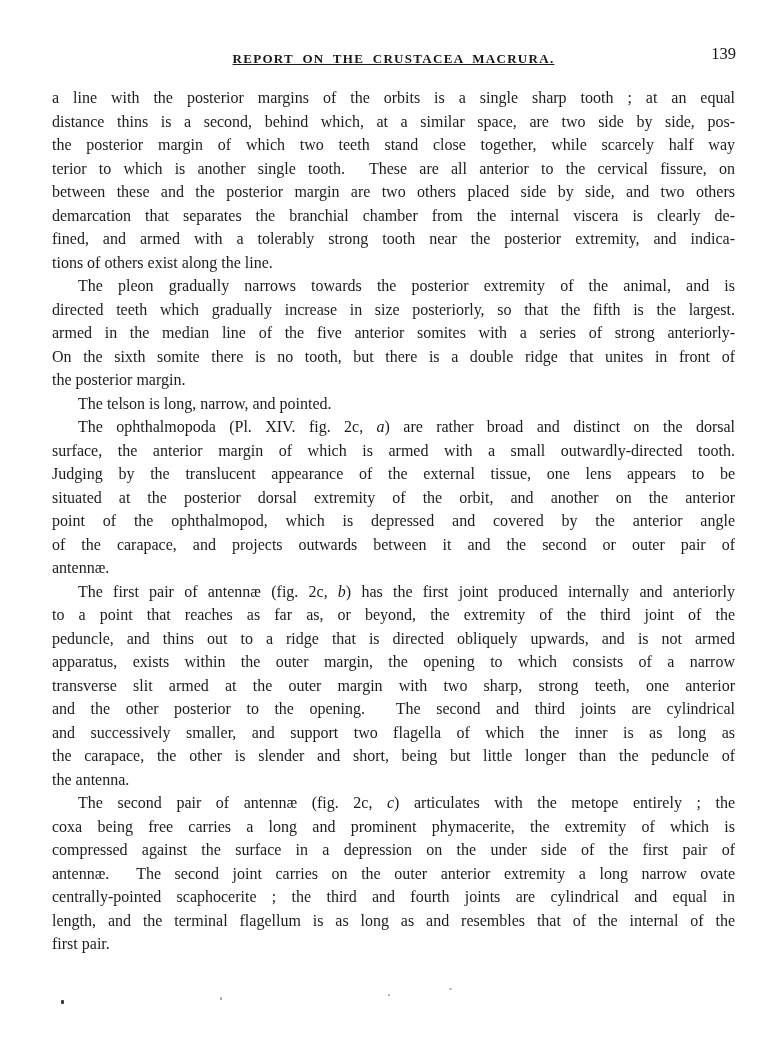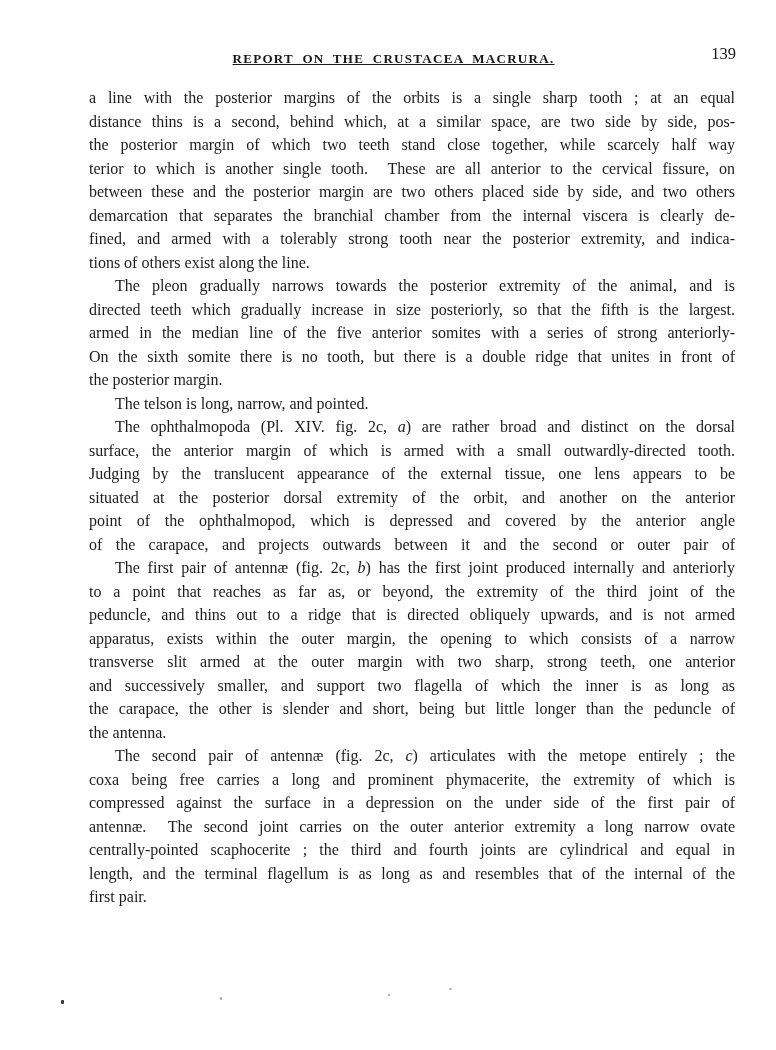--- a/index.html
+++ b/index.html
@@ -49,21 +49,20 @@
     line-height: 23.5px;
   }
   .para { margin: 0; padding: 0; }
   .line {
     height: 23.5px;
     line-height: 23.5px;
     text-align: justify;
     text-align-last: justify;
     overflow: hidden;
     white-space: normal;
-    margin-left: 37px;
   }
   .line.last { text-align-last: left; }
   .line.indent { text-indent: 26px; }
   .line i { font-style: italic; }
   .speck {
     position: absolute;
     background: #9a9a9a;
     border-radius: 50%;
   }
   .speck.s1 { left: 61px;  top: 1000px; width: 3px; height: 4px; background: #3a3a3a; border-radius: 1px; }
@@ -101,27 +100,29 @@
       <div class="para">
         <div class="line last indent">The telson is long, narrow, and pointed.</div>
       </div>
       <div class="para">
         <div class="line indent">The ophthalmopoda (Pl. XIV. fig. 2c, <i>a</i>) are rather broad and distinct on the dorsal</div>
         <div class="line">surface, the anterior margin of which is armed with a small outwardly-directed tooth.</div>
         <div class="line">Judging by the translucent appearance of the external tissue, one lens appears to be</div>
         <div class="line">situated at the posterior dorsal extremity of the orbit, and another on the anterior</div>
         <div class="line">point of the ophthalmopod, which is depressed and covered by the anterior angle</div>
         <div class="line">of the carapace, and projects outwards between it and the second or outer pair of</div>
+        <div class="line last">antennæ.</div>
       </div>
       <div class="para">
         <div class="line indent">The first pair of antennæ (fig. 2c, <i>b</i>) has the first joint produced internally and anteriorly</div>
         <div class="line">to a point that reaches as far as, or beyond, the extremity of the third joint of the</div>
         <div class="line">peduncle, and thins out to a ridge that is directed obliquely upwards, and is not armed</div>
         <div class="line">apparatus, exists within the outer margin, the opening to which consists of a narrow</div>
         <div class="line">transverse slit armed at the outer margin with two sharp, strong teeth, one anterior</div>
+        <div class="line">and the other posterior to the opening.&nbsp; The second and third joints are cylindrical</div>
         <div class="line">and successively smaller, and support two flagella of which the inner is as long as</div>
         <div class="line">the carapace, the other is slender and short, being but little longer than the peduncle of</div>
         <div class="line last">the antenna.</div>
       </div>
       <div class="para">
         <div class="line indent">The second pair of antennæ (fig. 2c, <i>c</i>) articulates with the metope entirely ; the</div>
         <div class="line">coxa being free carries a long and prominent phymacerite, the extremity of which is</div>
         <div class="line">compressed against the surface in a depression on the under side of the first pair of</div>
         <div class="line">antennæ.&nbsp; The second joint carries on the outer anterior extremity a long narrow ovate</div>
         <div class="line">centrally-pointed scaphocerite ; the third and fourth joints are cylindrical and equal in</div>

